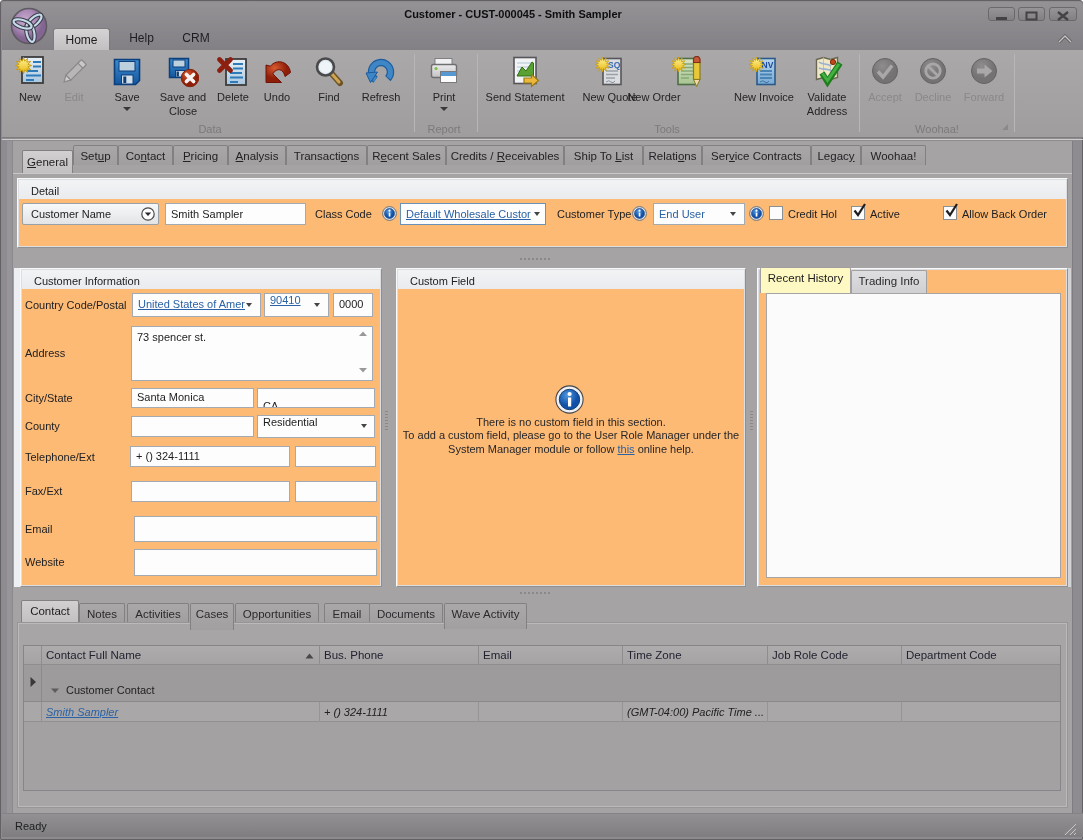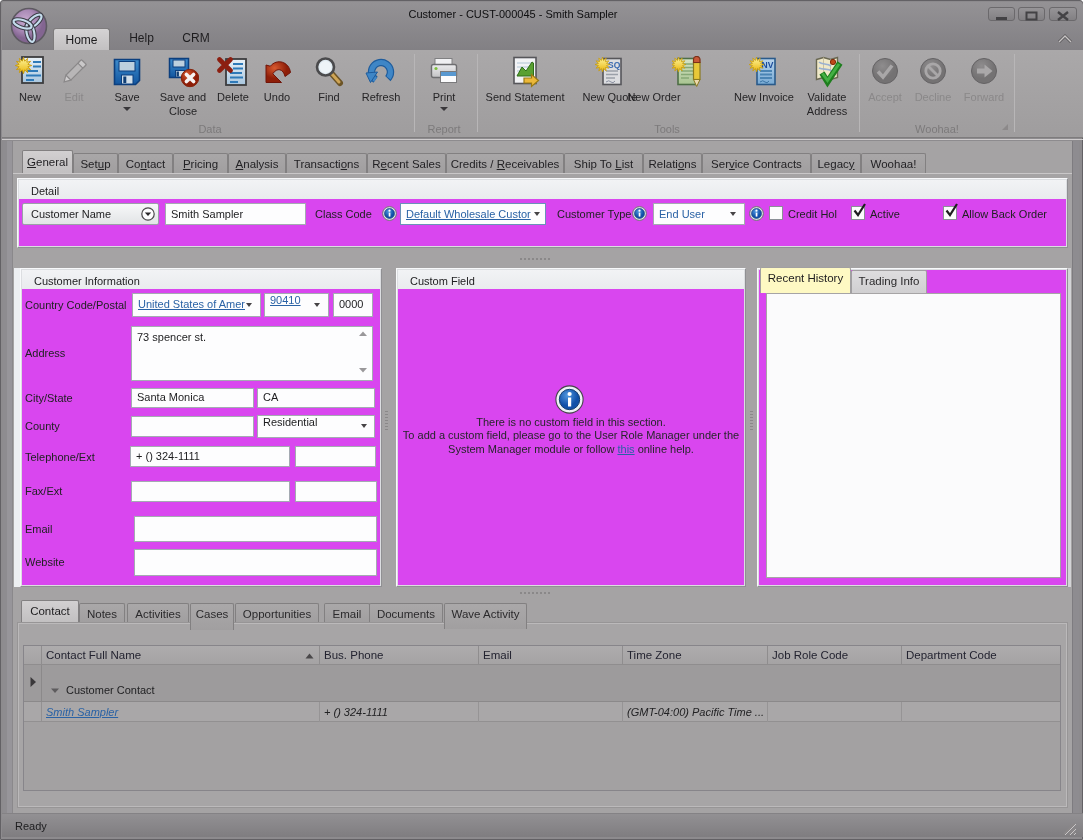--- a/index.html
+++ b/index.html
@@ -1,33 +1,33 @@
 <!DOCTYPE html>
 <html><head><meta charset="utf-8"><style>
 *{margin:0;padding:0;box-sizing:border-box}
 body{font-family:"Liberation Sans",sans-serif;width:1083px;height:840px;overflow:hidden}
 #win{position:absolute;left:0;top:0;width:1083px;height:840px;background:#8d8b8e;border:1px solid #636165;border-radius:3px 3px 0 0}
 .abs{position:absolute}
 #titlebar{position:absolute;left:1px;top:1px;width:1081px;height:48px;background:linear-gradient(#949295,#828084);border-radius:3px 3px 0 0}
-#title{position:absolute;left:212px;top:7px;width:600px;text-align:center;font-size:11px;font-weight:normal;color:#0e0e10}
+#title{position:absolute;left:212px;top:7px;width:600px;text-align:center;font-size:11px;font-weight:bold;color:#0e0e10}
 .winbtn{position:absolute;top:6px;height:14px;width:27px;background:linear-gradient(#969497,#828083);border:1px solid #6b696c;border-radius:3px}
 #client{position:absolute;left:12px;top:140px;width:1059px;height:672px;background:#a5a3a4}
 #ribbon{position:absolute;left:1px;top:49px;width:1081px;height:88px;background:linear-gradient(#aaa8a9,#9f9d9e);border-bottom:1px solid #7e7c7d}
 .rlbl{position:absolute;top:41px;width:120px;text-align:center;font-size:11px;color:#252426;line-height:13.5px}
 .rlbl.dis{color:#8a8889}
 .glbl{position:absolute;top:73px;width:140px;text-align:center;font-size:11px;color:#7c7a7b}
 .gsep{position:absolute;top:4px;height:78px;width:1px;background:#939192;border-right:1px solid #b8b6b7}
 .ricon{position:absolute;top:6px;width:32px;height:32px}
 .dda{width:0;height:0;border-left:4px solid transparent;border-right:4px solid transparent;border-top:4px solid #39373a;position:absolute}
 #rtabs{position:absolute;left:0;top:27px;width:1083px;height:22px}
 .rtab{position:absolute;top:0;height:22px;font-size:12px;color:#1e1d1f;text-align:center;padding-top:3px}
 #hometab{position:absolute;left:52px;top:0;width:57px;height:22px;background:linear-gradient(#d5d3d4,#c2c0c1);border:1px solid #7e7c7d;border-bottom:none;border-radius:3px 3px 0 0;text-align:center;font-size:12px;color:#1d1c1e;padding-top:4px}
-.ptab{position:absolute;font-size:11.5px;color:#232225;text-align:center;background:linear-gradient(#a9a7a8,#a09e9f);border:1px solid #828081;border-bottom:none;border-radius:2px 2px 0 0;padding-top:4px;height:20px;top:152px;white-space:nowrap;overflow:hidden}
+.ptab{position:absolute;font-size:11.5px;color:#232225;text-align:center;background:linear-gradient(#a9a7a8,#a09e9f);border:1px solid #828081;border-bottom:none;border-radius:2px 2px 0 0;padding-top:4px;height:20px;top:144px;white-space:nowrap;overflow:hidden}
 .ptab.on{background:linear-gradient(#d2d0d1,#c2c0c1);height:23px;padding-top:5px;top:149px;z-index:3}
-.panel{position:absolute;background:#d946ef;border-top:1px solid #f8f9fb;border-left:1px solid #f8f9fb;border-right:1px solid #909093;border-bottom:1px solid #909093;box-shadow:inset 0 0 0 1px #dcdee1}
+.panel{position:absolute;background:#fdba74;border-top:1px solid #f8f9fb;border-left:1px solid #f8f9fb;border-right:1px solid #909093;border-bottom:1px solid #909093;box-shadow:inset 0 0 0 1px #dcdee1}
 .phdr{position:absolute;left:1px;top:1px;right:1px;height:19px;background:linear-gradient(#f2f3f5,#e9ebee);font-size:11px;color:#212123;padding:5px 0 0 12px}
 .lb{position:absolute;font-size:11px;color:#212123;white-space:nowrap}
 .in{position:absolute;background:#fdfdfe;border:1px solid #a4aab2;font-size:11px;color:#1d1d1f;padding:4px 5px;white-space:nowrap;overflow:hidden}
 .blue{color:#2a62a5}
 .bluu{color:#2a62a5;text-decoration:underline}
 .cba{position:absolute;width:0;height:0;border-left:3.5px solid transparent;border-right:3.5px solid transparent;border-top:4.5px solid #464446}
 .cb{position:absolute;width:14px;height:14px;background:#fcfcfd;border:1px solid #8b9097}
 .itab{position:absolute;font-size:11.5px;color:#2b2a2c;text-align:center;background:linear-gradient(#aaa8a9,#a19fa0);border:1px solid #828081;border-bottom:none;border-radius:2px 2px 0 0;padding-top:4px}
 .itab.on{background:linear-gradient(#d2d0d1,#c2c0c1);color:#1d1c1e}
 .htab{position:absolute;font-size:11.5px;color:#2b2a2c;text-align:center;background:linear-gradient(#dedddf,#d0cfd1);border:1px solid #a19fa1;border-bottom:none;border-radius:2px 2px 0 0;padding-top:4px}
@@ -362,21 +362,21 @@
 <div class="cba" style="left:313px;top:302px"></div>
 <div class="in" style="left:332px;top:292px;width:40px;height:24px;padding-top:4px">0000</div>
 <div class="in" style="left:130px;top:325px;width:242px;height:55px">73 spencer st.</div>
 <svg class="abs" style="left:357px;top:329px" width="10" height="8">
       <path d="M1,6 L5,1.5 L9,6 Z" fill="#9a989a"></path>
     </svg>
 <svg class="abs" style="left:357px;top:365px" width="10" height="8">
       <path d="M1,2 L5,6.5 L9,2 Z" fill="#9a989a"></path>
     </svg>
 <div class="in" style="left:130px;top:387px;width:123px;height:20px;padding-top:2px">Santa Monica</div>
-<div class="in" style="left:256px;top:387px;width:118px;height:20px;padding-top:2px">CA</div>
+<div class="in" style="left:256px;top:387px;width:118px;height:20px;padding-top:11px">CA</div>
 <div class="in" style="left:130px;top:415px;width:123px;height:21px"></div>
 <div class="in" style="left:256px;top:414px;width:118px;height:23px;padding-top:0">Residential</div>
 <div class="cba" style="left:360px;top:423px"></div>
 <div class="in" style="left:129px;top:445px;width:160px;height:21px;padding-top:3px">+ () 324-1111</div>
 <div class="in" style="left:294px;top:445px;width:81px;height:21px"></div>
 <div class="in" style="left:130px;top:480px;width:159px;height:21px"></div>
 <div class="in" style="left:294px;top:480px;width:82px;height:21px"></div>
 <div class="in" style="left:133px;top:515px;width:243px;height:26px"></div>
 <div class="in" style="left:133px;top:548px;width:243px;height:27px"></div>
 <div class="dotsv" style="left:384px;top:410px">

